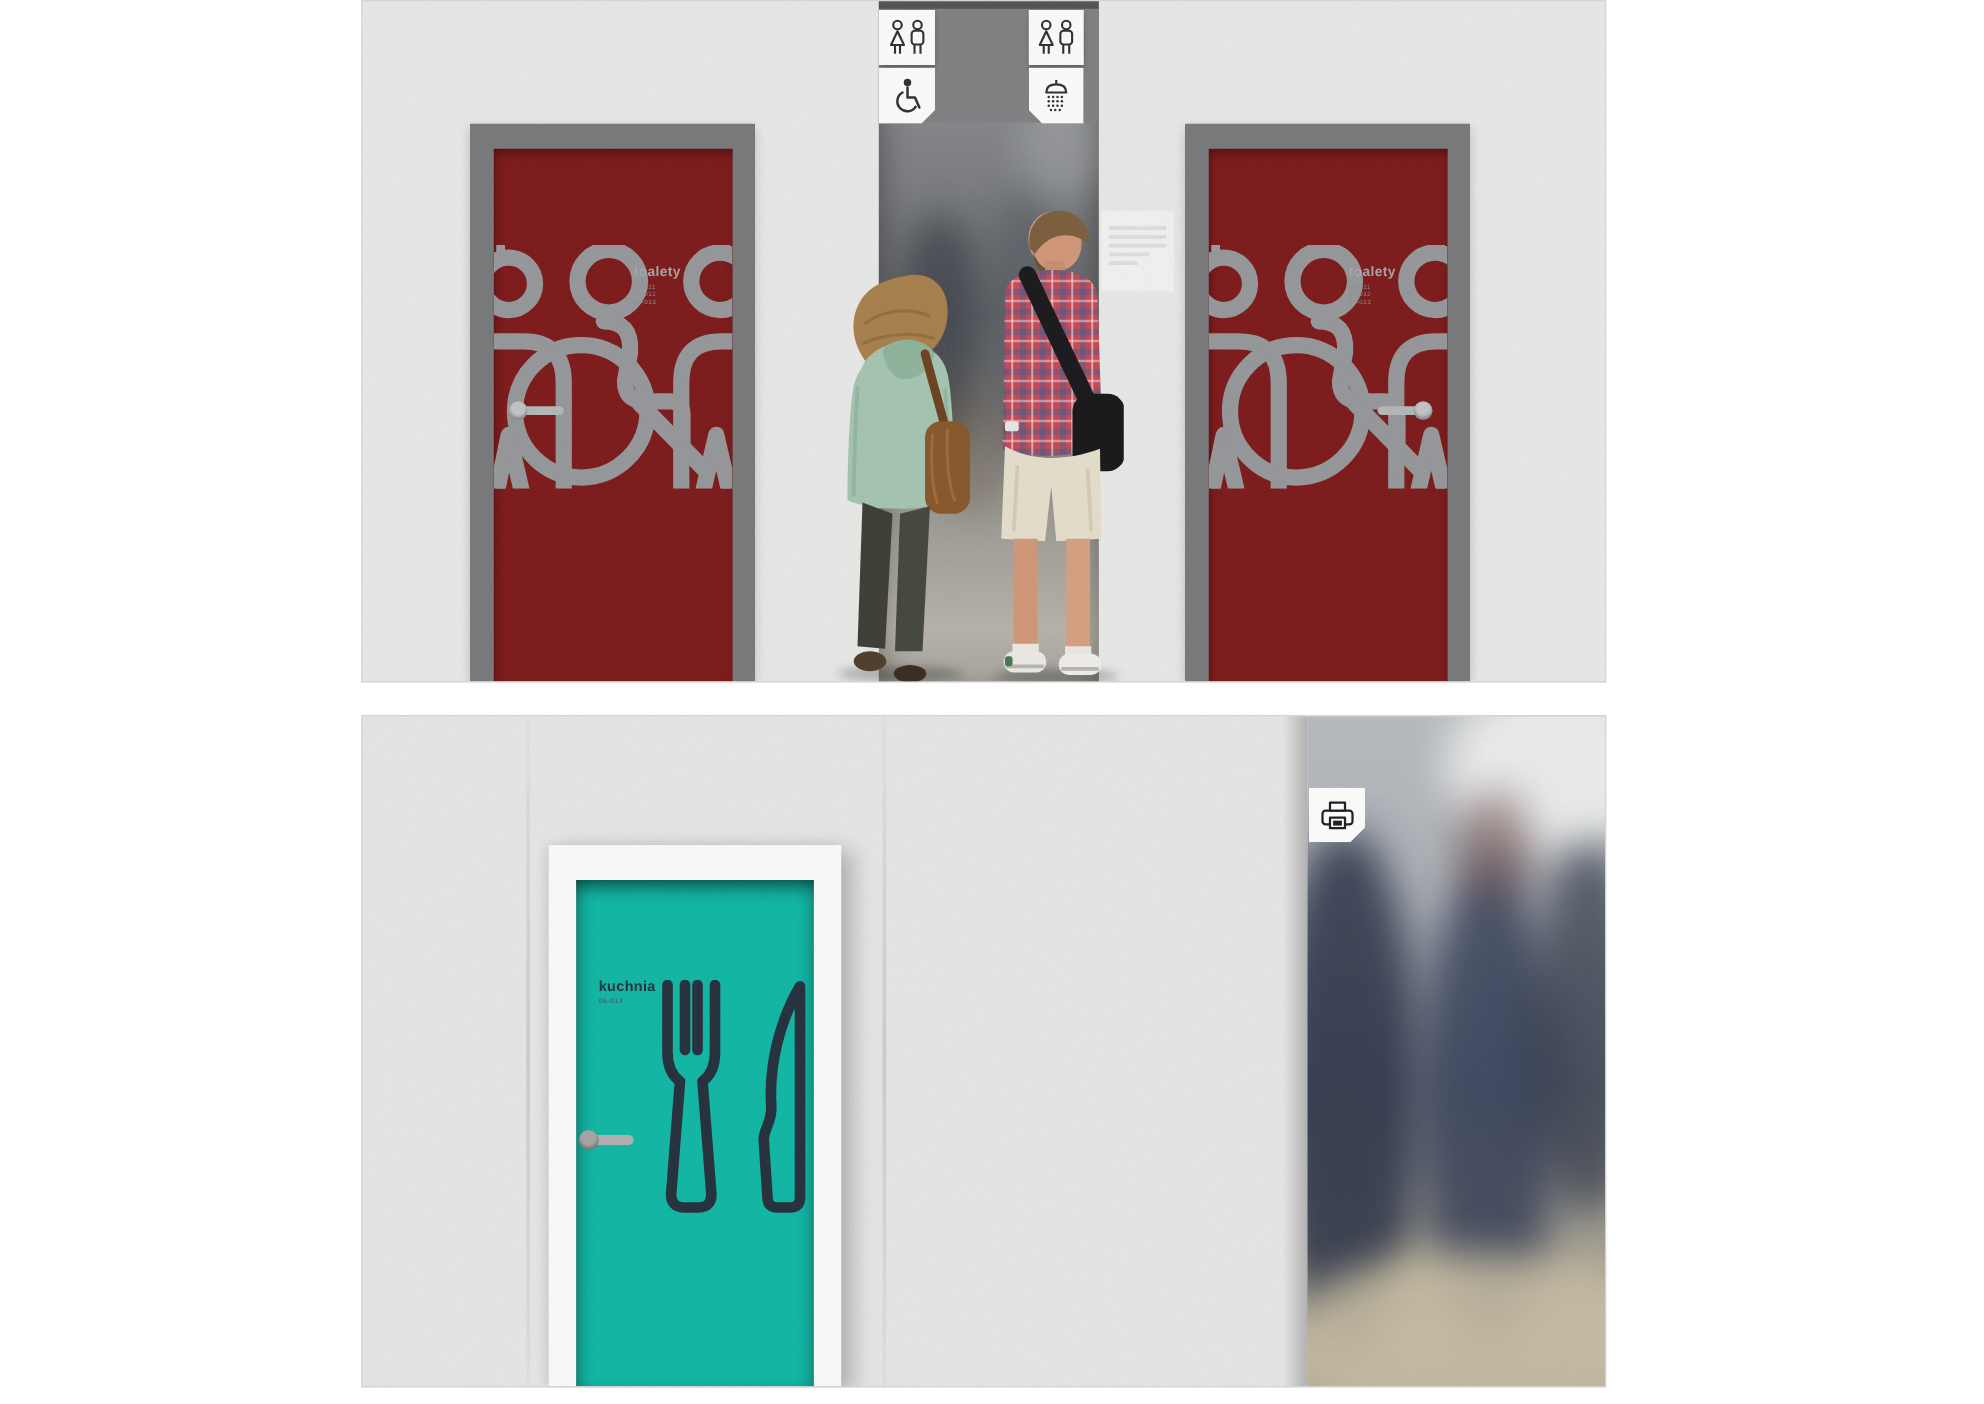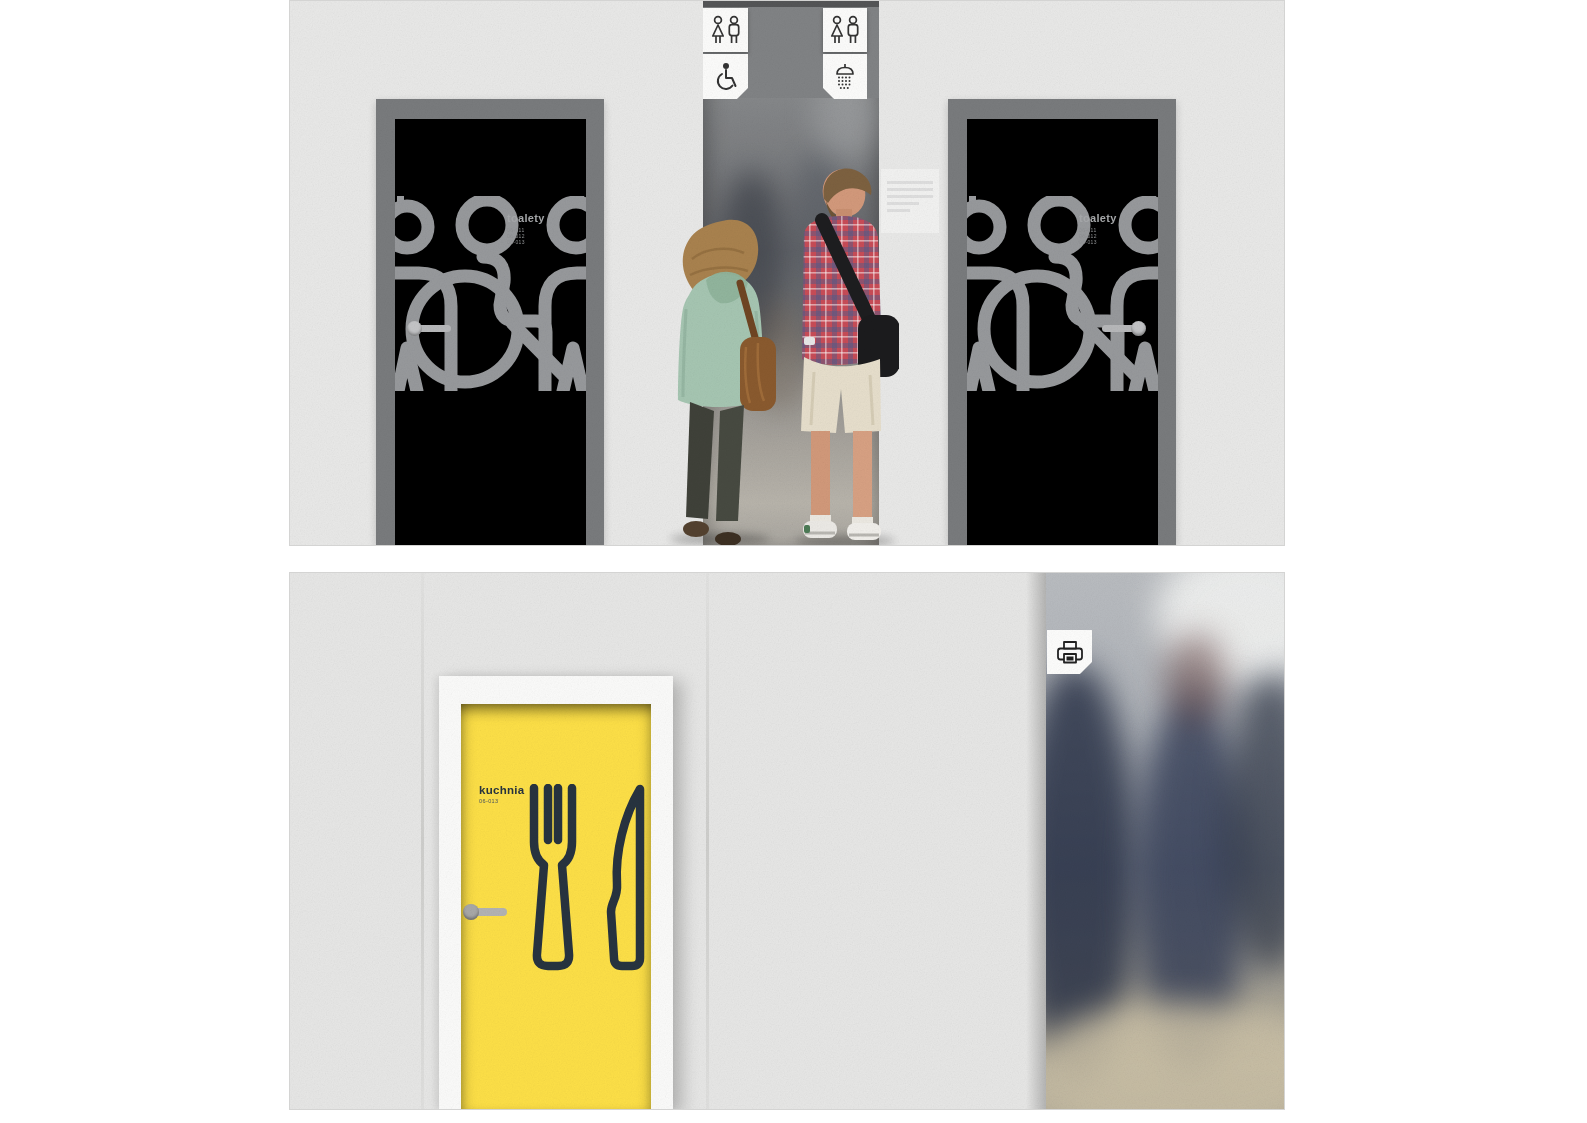--- a/index.html
+++ b/index.html
@@ -5,21 +5,21 @@
   html,body{margin:0;padding:0;background:#ffffff;font-family:"Liberation Sans",sans-serif;}
   .canvas{position:relative;width:1587px;height:1123px;background:#ffffff;overflow:hidden;}
   .panel{position:absolute;left:289px;width:996px;border:1px solid #d4d4d3;box-sizing:border-box;overflow:hidden;}
   .panel.top{top:0;height:546px;background:#e9e9e8;}
   .panel.bottom{top:572px;height:538px;background:#e7e7e6;}
   .grain{position:absolute;inset:0;width:100%;height:100%;opacity:.13;mix-blend-mode:multiply;pointer-events:none;z-index:60;}
 
   
   .tdoor{position:absolute;top:98px;width:228px;bottom:0;background:#797b7d;box-shadow:0 3px 8px rgba(0,0,0,.18);}
   .tdoor.left{left:86px;} .tdoor.right{left:658px;}
-  .tleaf{position:absolute;left:19px;right:18px;top:20px;bottom:0;background:#000000;
+  .tleaf{position:absolute;left:19px;right:18px;top:20px;bottom:0;background:#7f1d1d;
          box-shadow:inset 0 6px 10px -5px rgba(0,0,0,.5), inset 4px 0 8px -5px rgba(0,0,0,.4);}
   .band{position:absolute;left:0;right:0;top:77px;height:195px;overflow:hidden;}
   .band svg.picto{position:absolute;inset:0;}
   .cmark{position:absolute;width:7px;height:7px;background:#9b9da0;}
   .cmark.tl{left:2px;top:0;} .cmark.tr{right:2px;top:0;}
   .cmark.bl{left:2px;bottom:0;} .cmark.br{right:2px;bottom:0;}
   .tlabel{position:absolute;left:112px;top:16px;color:#a6a8aa;z-index:5;}
   .tlabel .t1{font-size:11px;font-weight:bold;letter-spacing:.3px;}
   .tlabel .t2{margin-top:3px;font-size:5px;line-height:6px;color:#8f9193;letter-spacing:.4px;}
   .handle{position:absolute;height:15px;z-index:6;}
@@ -40,21 +40,21 @@
         display:flex;align-items:center;justify-content:center;}
   .card.cut-br{clip-path:polygon(0 0,100% 0,100% calc(100% - 11px),calc(100% - 11px) 100%,0 100%);}
   .card.cut-bl{clip-path:polygon(0 0,100% 0,100% 100%,11px 100%,0 calc(100% - 11px));}
   .wallsign{position:absolute;left:591px;top:168px;width:58px;height:64px;background:rgba(249,249,248,.55);z-index:3;padding:8px 6px;box-sizing:border-box;}
   .wallsign i{display:block;height:3px;margin:4px 0;background:rgba(110,110,110,.14);}
   .person{position:absolute;z-index:40;}
 
   
   .bdoor{position:absolute;top:103px;bottom:0;background:#fbfbfa;box-shadow:9px 5px 16px rgba(0,0,0,.22), -3px 0 8px rgba(0,0,0,.08);}
   .bdoor.kuchnia{left:149px;width:234px;} .bdoor.ksero{left:459px;width:237px;}
-  .bleaf{position:absolute;left:22px;right:22px;top:28px;bottom:0;background:#fde047;overflow:hidden;
+  .bleaf{position:absolute;left:22px;right:22px;top:28px;bottom:0;background:#14b8a6;overflow:hidden;
          box-shadow:inset 0 12px 14px -7px rgba(0,0,0,.55), inset 10px 0 14px -9px rgba(0,0,0,.35), inset -10px 0 14px -9px rgba(0,0,0,.25);}
   .blabel{position:absolute;left:18px;top:80px;color:#27333f;z-index:5;}
   .blabel .t1{font-size:11.5px;font-weight:bold;letter-spacing:.3px;}
   .blabel .t2{margin-top:2px;font-size:5.5px;color:#4a545e;letter-spacing:.4px;}
   .bhandle{position:absolute;height:16px;z-index:7;}
   .bhandle .bar{position:absolute;top:4px;height:8px;border-radius:4px;background:#b3b3b3;}
   .bhandle .knob{position:absolute;top:0;width:16px;height:16px;border-radius:50%;background:#a8a8a8;box-shadow:inset 0 -2px 3px rgba(0,0,0,.35);}
   .bhandle.hleft{left:2px;top:200px;width:44px;} .bhandle.hleft .bar{left:8px;right:0;} .bhandle.hleft .knob{left:0;}
   .bhandle.hright{right:14px;top:199px;width:45px;} .bhandle.hright .bar{left:0;right:8px;} .bhandle.hright .knob{right:0;}
   .seam{position:absolute;top:0;bottom:0;width:3px;background:linear-gradient(rgba(150,150,145,.05),rgba(150,150,145,.3),rgba(150,150,145,.08));}

